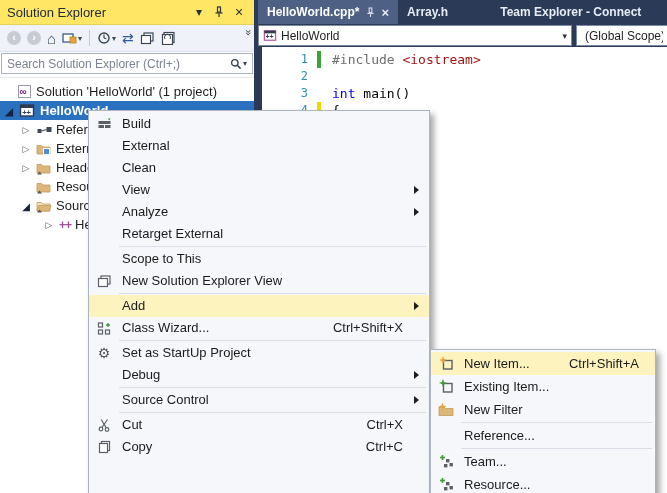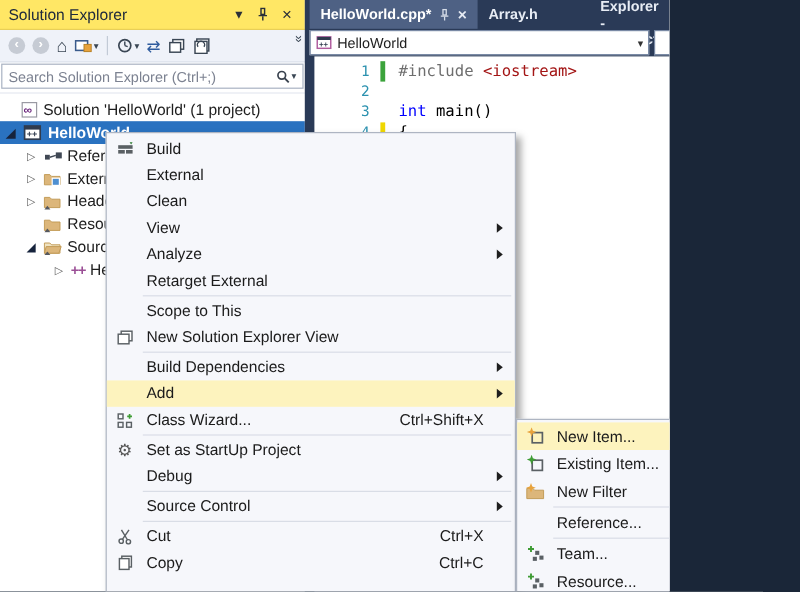--- a/index.html
+++ b/index.html
@@ -1,17 +1,17 @@
 <!DOCTYPE html>
 <html><head>
 <meta charset="utf-8">
 <style>
   html,body{margin:0;padding:0;background:#1a2638;}
-  .stage{position:relative;width:558px;height:493px;overflow:hidden;
-         font-family:"Liberation Sans",sans-serif;background:#ffffff;
+  .stage{position:relative;width:667px;height:493px;overflow:hidden;
+         font-family:"Liberation Sans",sans-serif;background:#84cc16;
          -webkit-font-smoothing:antialiased;}
 
   
   .sx{position:absolute;left:0;top:0;width:254px;height:493px;background:#FFFFFF;}
   .sx-title{height:24px;background:#FFE765;border-bottom:1px solid #E8CF57;
             display:flex;align-items:center;padding:0 7px;color:#202A3C;font-size:13px;}
   .sx-title .t{flex:1;}
   .tbtn{display:flex;align-items:center;justify-content:center;width:16px;height:16px;
         color:#2A2F38;font-size:12px;margin-left:4px;cursor:default;}
   .sx-toolbar{height:26px;background:#EFF2F9;border-bottom:1px solid #DCE2EC;
@@ -329,21 +329,20 @@
     <div class="mi">
       <span class="micon">
         <svg width="15" height="14" viewBox="0 0 15 14">
           <rect x="4" y="2" width="9" height="8" fill="#FFF" stroke="#5A6064" stroke-width="1.2"></rect>
           <rect x="1.5" y="4.5" width="9" height="8" fill="#FFF" stroke="#5A6064" stroke-width="1.2"></rect>
         </svg>
       </span>
       <span>New Solution Explorer View</span>
     </div>
     <div class="msep"></div>
-    <div class="mi"><span>Build Dependencies</span><span class="marrow"></span></div>
     <div class="mi hl"><span>Add</span><span class="marrow"></span></div>
     <div class="mi">
       <span class="micon">
         <svg width="15" height="15" viewBox="0 0 15 15">
           <rect x="1.5" y="2" width="4" height="4" fill="none" stroke="#5A6064" stroke-width="1.2"></rect>
           <rect x="1.5" y="9" width="4" height="4" fill="none" stroke="#5A6064" stroke-width="1.2"></rect>
           <rect x="8.5" y="9" width="4" height="4" fill="none" stroke="#5A6064" stroke-width="1.2"></rect>
           <line x1="9" y1="4" x2="13" y2="4" stroke="#3F9C35" stroke-width="1.4"></line>
           <line x1="11" y1="2" x2="11" y2="6" stroke="#3F9C35" stroke-width="1.4"></line>
         </svg>

